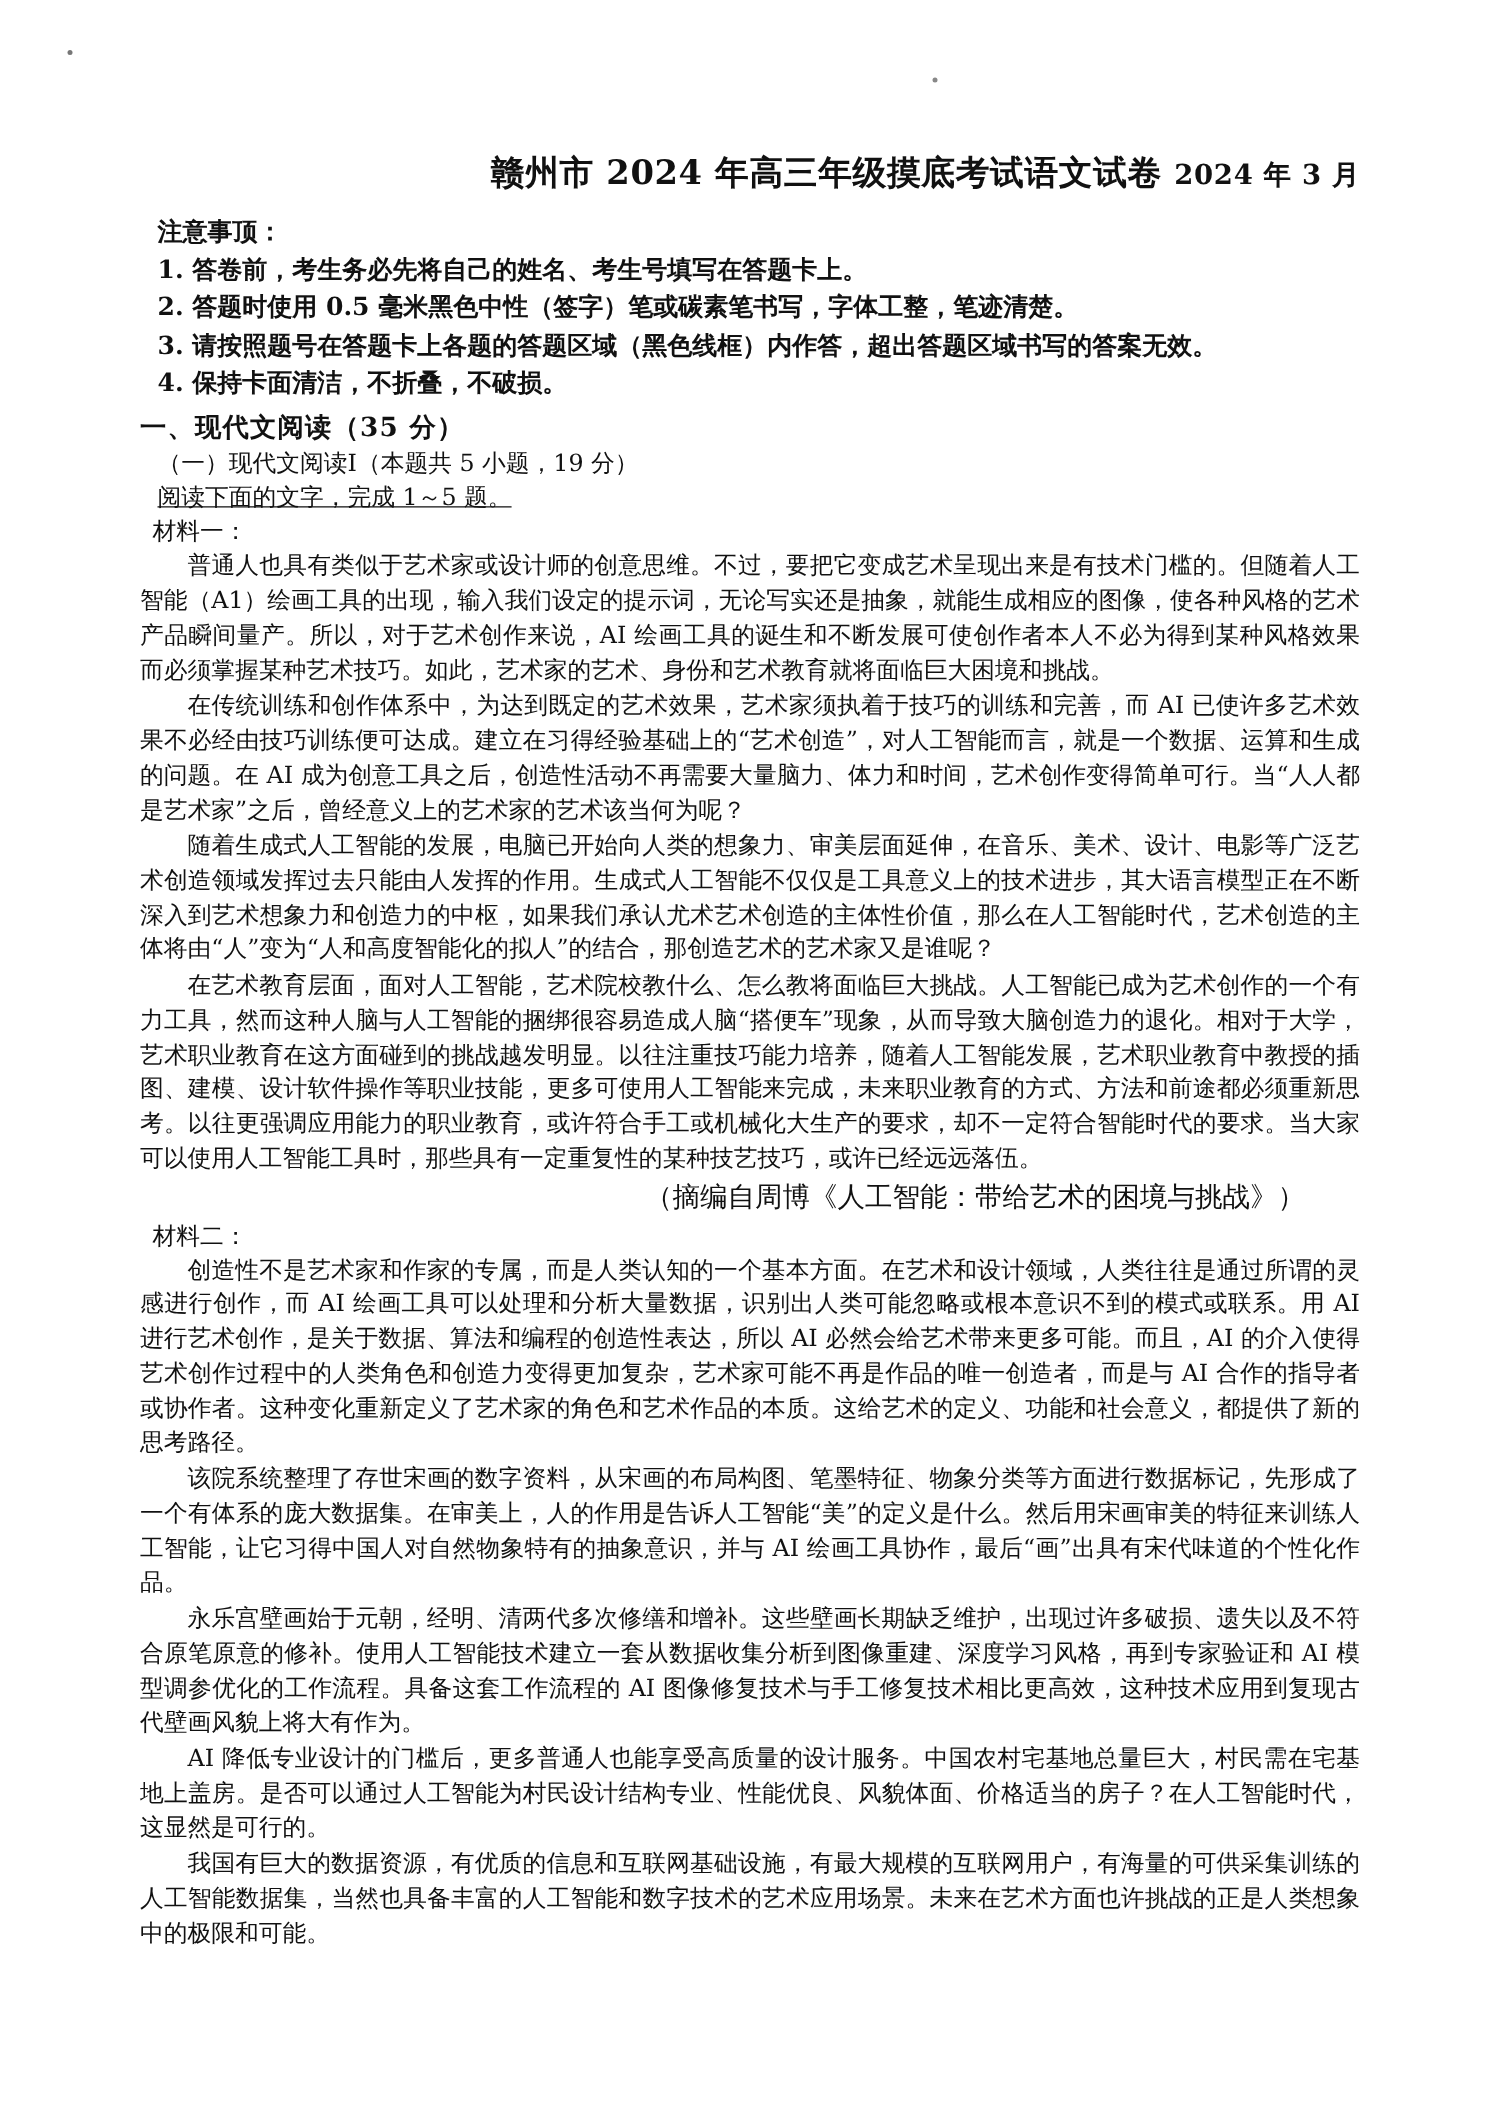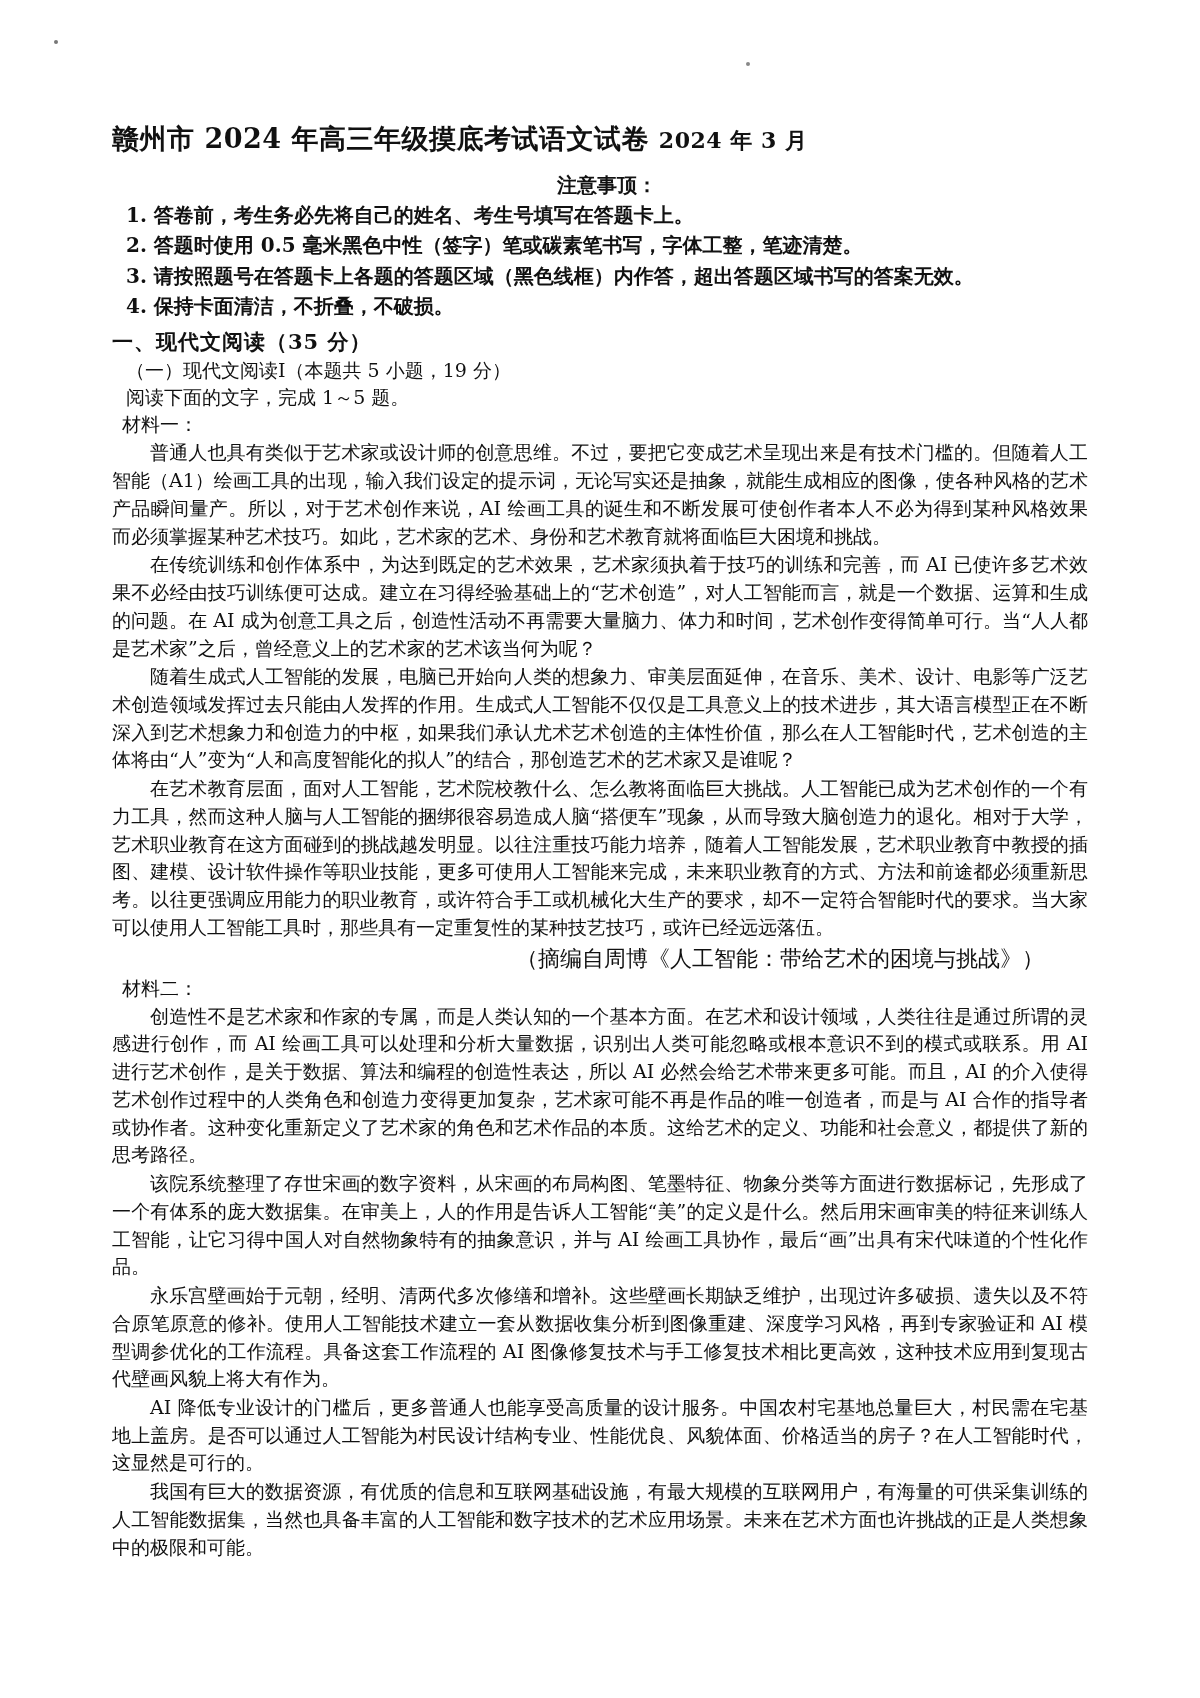--- a/index.html
+++ b/index.html
@@ -14,42 +14,41 @@
     color: #111;
   }
   .page {
     position: relative;
     width: 1200px;
     min-height: 1698px;
     box-sizing: border-box;
     padding: 120px 112px 60px 112px;
   }
   .title {
-    text-align: left;
+    text-align: right;
     font-size: 27px;
     font-weight: bold;
     letter-spacing: 0.5px;
     margin: 0 0 14px 0;
     line-height: 1.4;
   }
   .title .date {
     font-size: 22px;
     font-weight: bold;
   }
   .subtitle {
     text-align: center;
     font-size: 21px;
     font-weight: bold;
     margin: 0 0 12px 0;
   }
   .notice-head {
     font-size: 20px;
     font-weight: bold;
     margin: 0 0 2px 14px;
-    text-align: center;
   }
   .notice-item {
     font-size: 20px;
     font-weight: bold;
     margin: 0 0 2px 14px;
     line-height: 1.42;
     text-align: justify;
   }
   .notice-item.wrap {
     margin-left: 14px;
@@ -61,20 +60,21 @@
     margin: 8px 0 2px 0;
     letter-spacing: 1px;
   }
   .sub-head {
     font-size: 19px;
     margin: 0 0 1px 14px;
   }
   .lead {
     font-size: 19px;
     margin: 0 0 1px 14px;
+    text-decoration: underline;
   }
   .mat-label {
     font-size: 19px;
     margin: 0 0 1px 10px;
   }
   p.body {
     font-size: 19px;
     line-height: 1.46;
     margin: 0 0 1px 0;
     text-indent: 2em;

